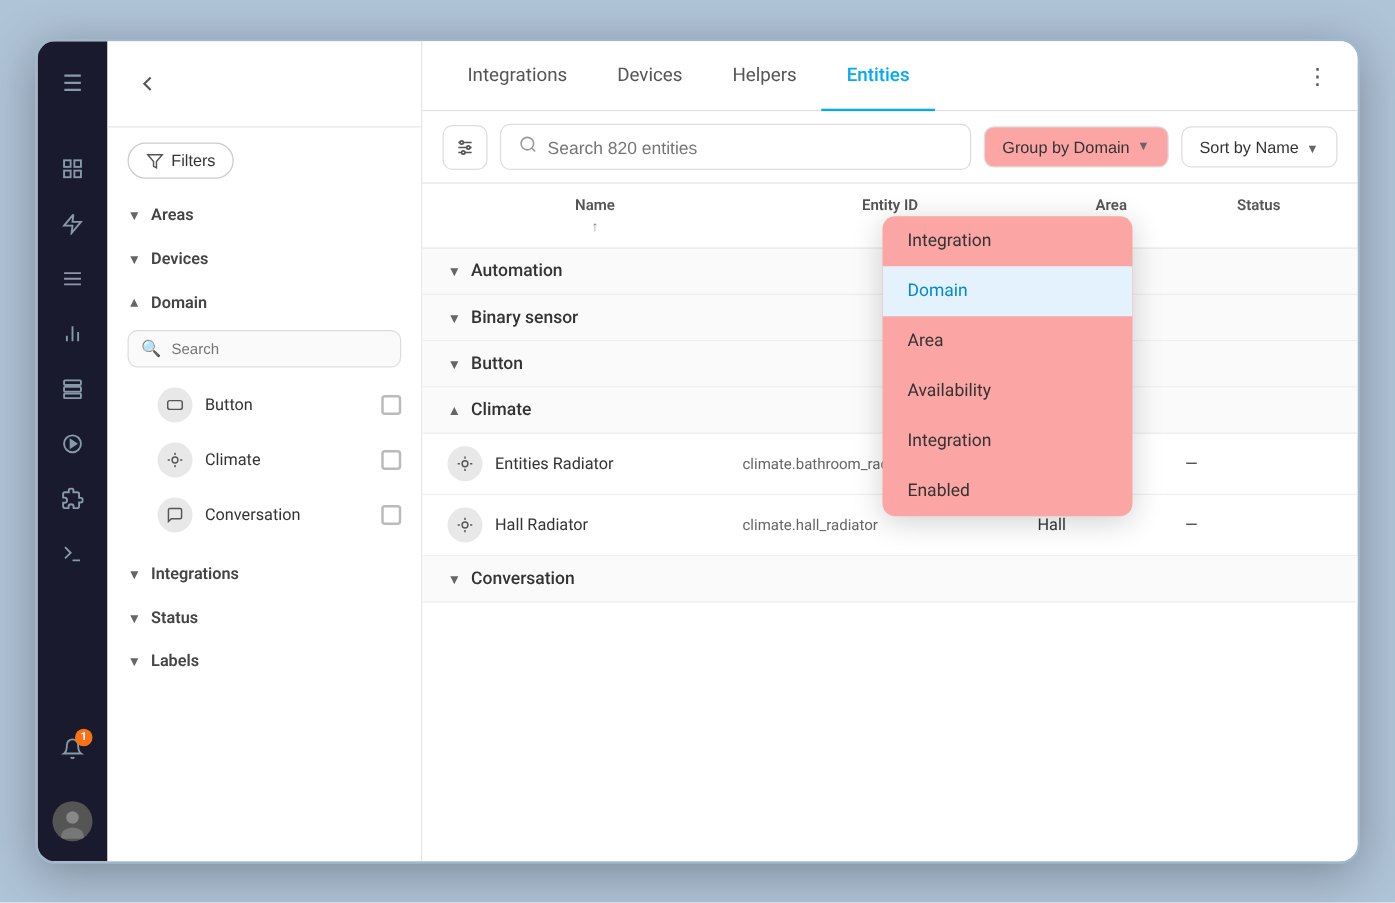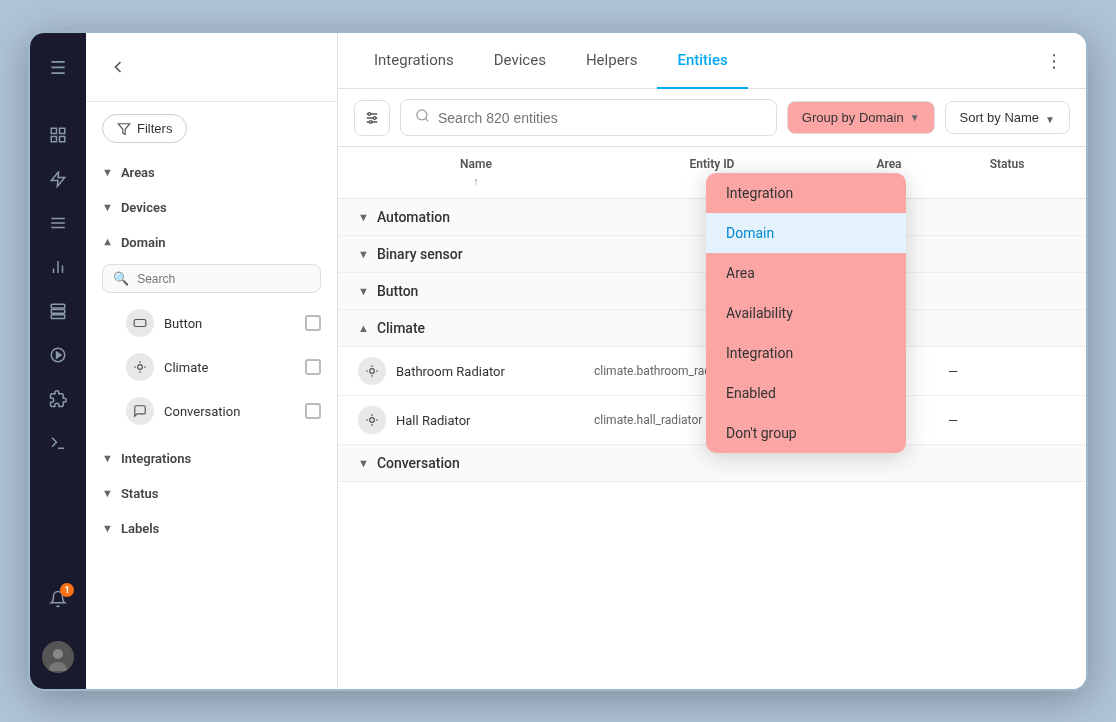--- a/index.html
+++ b/index.html
@@ -686,21 +686,21 @@
         <div class="entity-name-cell">
           <div class="entity-icon">
             <svg width="14" height="14" viewBox="0 0 24 24" fill="none" stroke="#555" stroke-width="2">
               <circle cx="12" cy="12" r="4"></circle>
                 <line x1="12" y1="2" x2="12" y2="5"></line>
                 <line x1="12" y1="19" x2="12" y2="22"></line>
               <line x1="2" y1="12" x2="5" y2="12"></line>
                 <line x1="19" y1="12" x2="22" y2="12"></line>
             </svg>
           </div>
-          <span>Bathroom Radiator</span>
+          <span>Entities Radiator</span>
         </div>
         <div class="entity-id-cell">climate.bathroom_rad...</div>
         <div class="area-cell">Bathroom</div>
         <div class="status-cell">—</div>
       </div>
 
       <div class="data-row">
         <div class="entity-name-cell">
           <div class="entity-icon">
             <svg width="14" height="14" viewBox="0 0 24 24" fill="none" stroke="#555" stroke-width="2">
@@ -737,19 +737,16 @@
       </div>
       <div class="dropdown-item">
         <span>Availability</span>
       </div>
       <div class="dropdown-item">
         <span>Integration</span>
       </div>
       <div class="dropdown-item">
         <span>Enabled</span>
       </div>
-      <div class="dropdown-item">
-        <span>Don't group</span>
-      </div>
     </div>
 
   </div>
 </div>
 
 </body></html>

